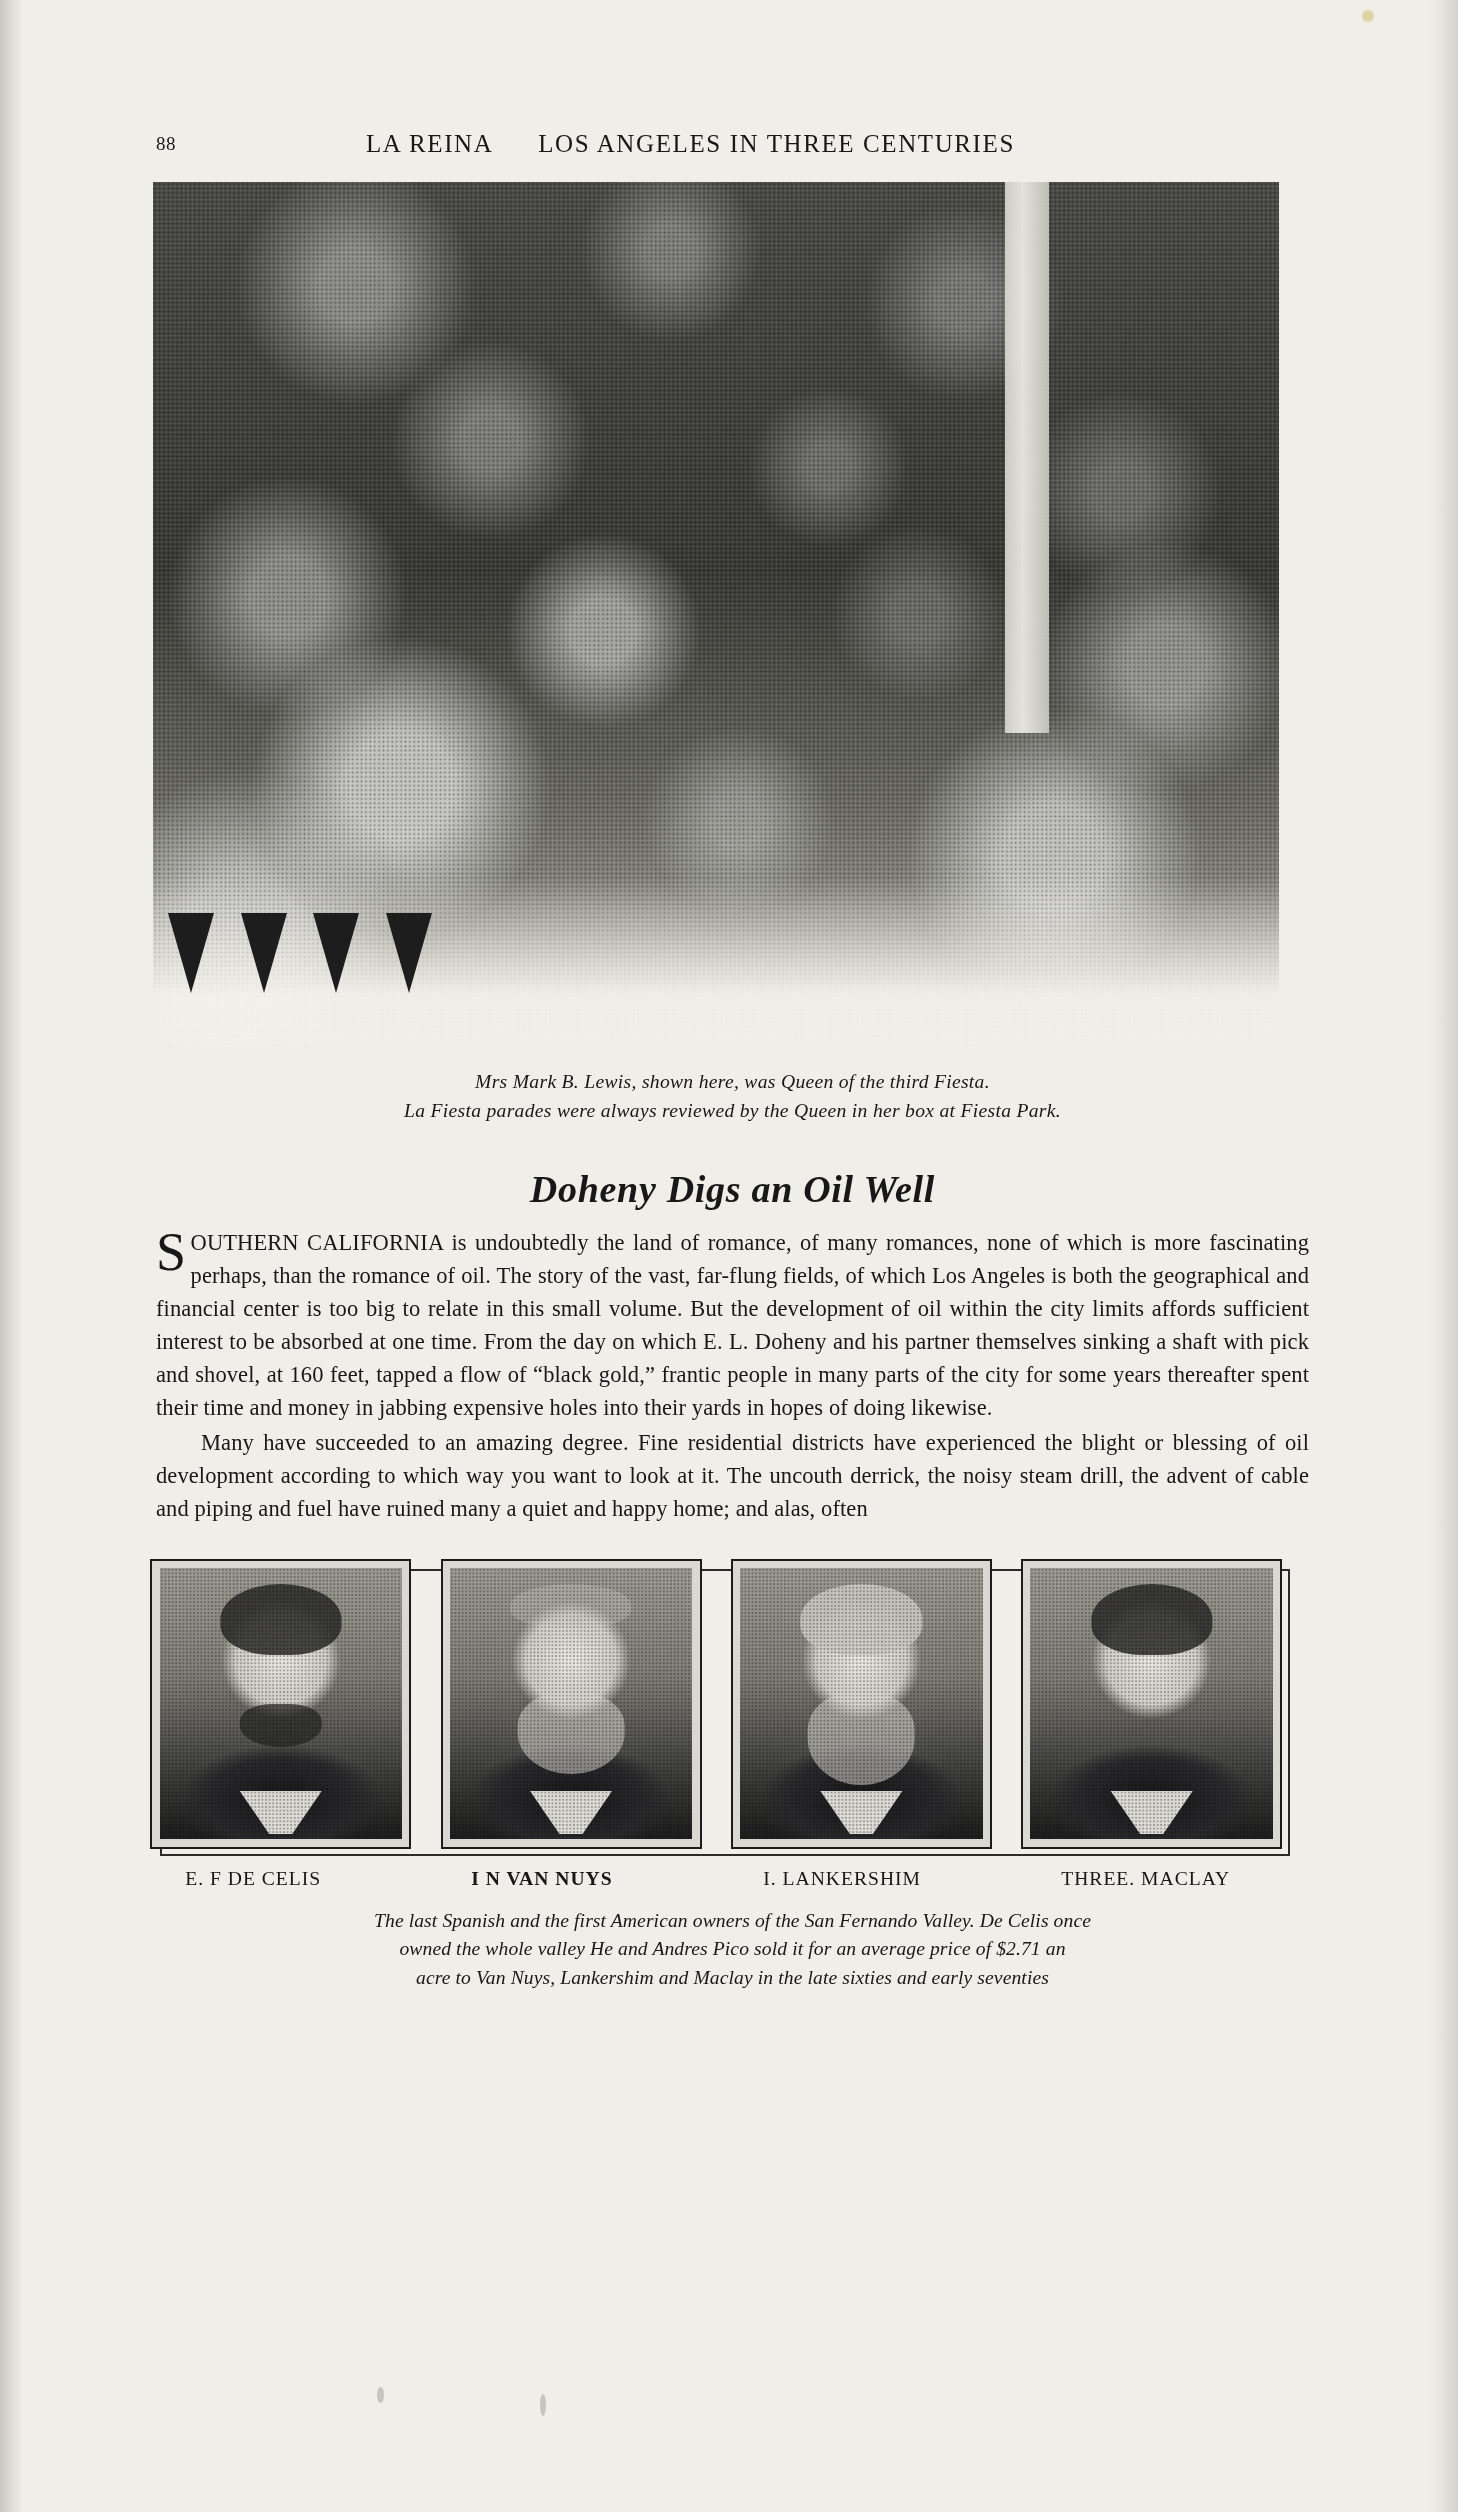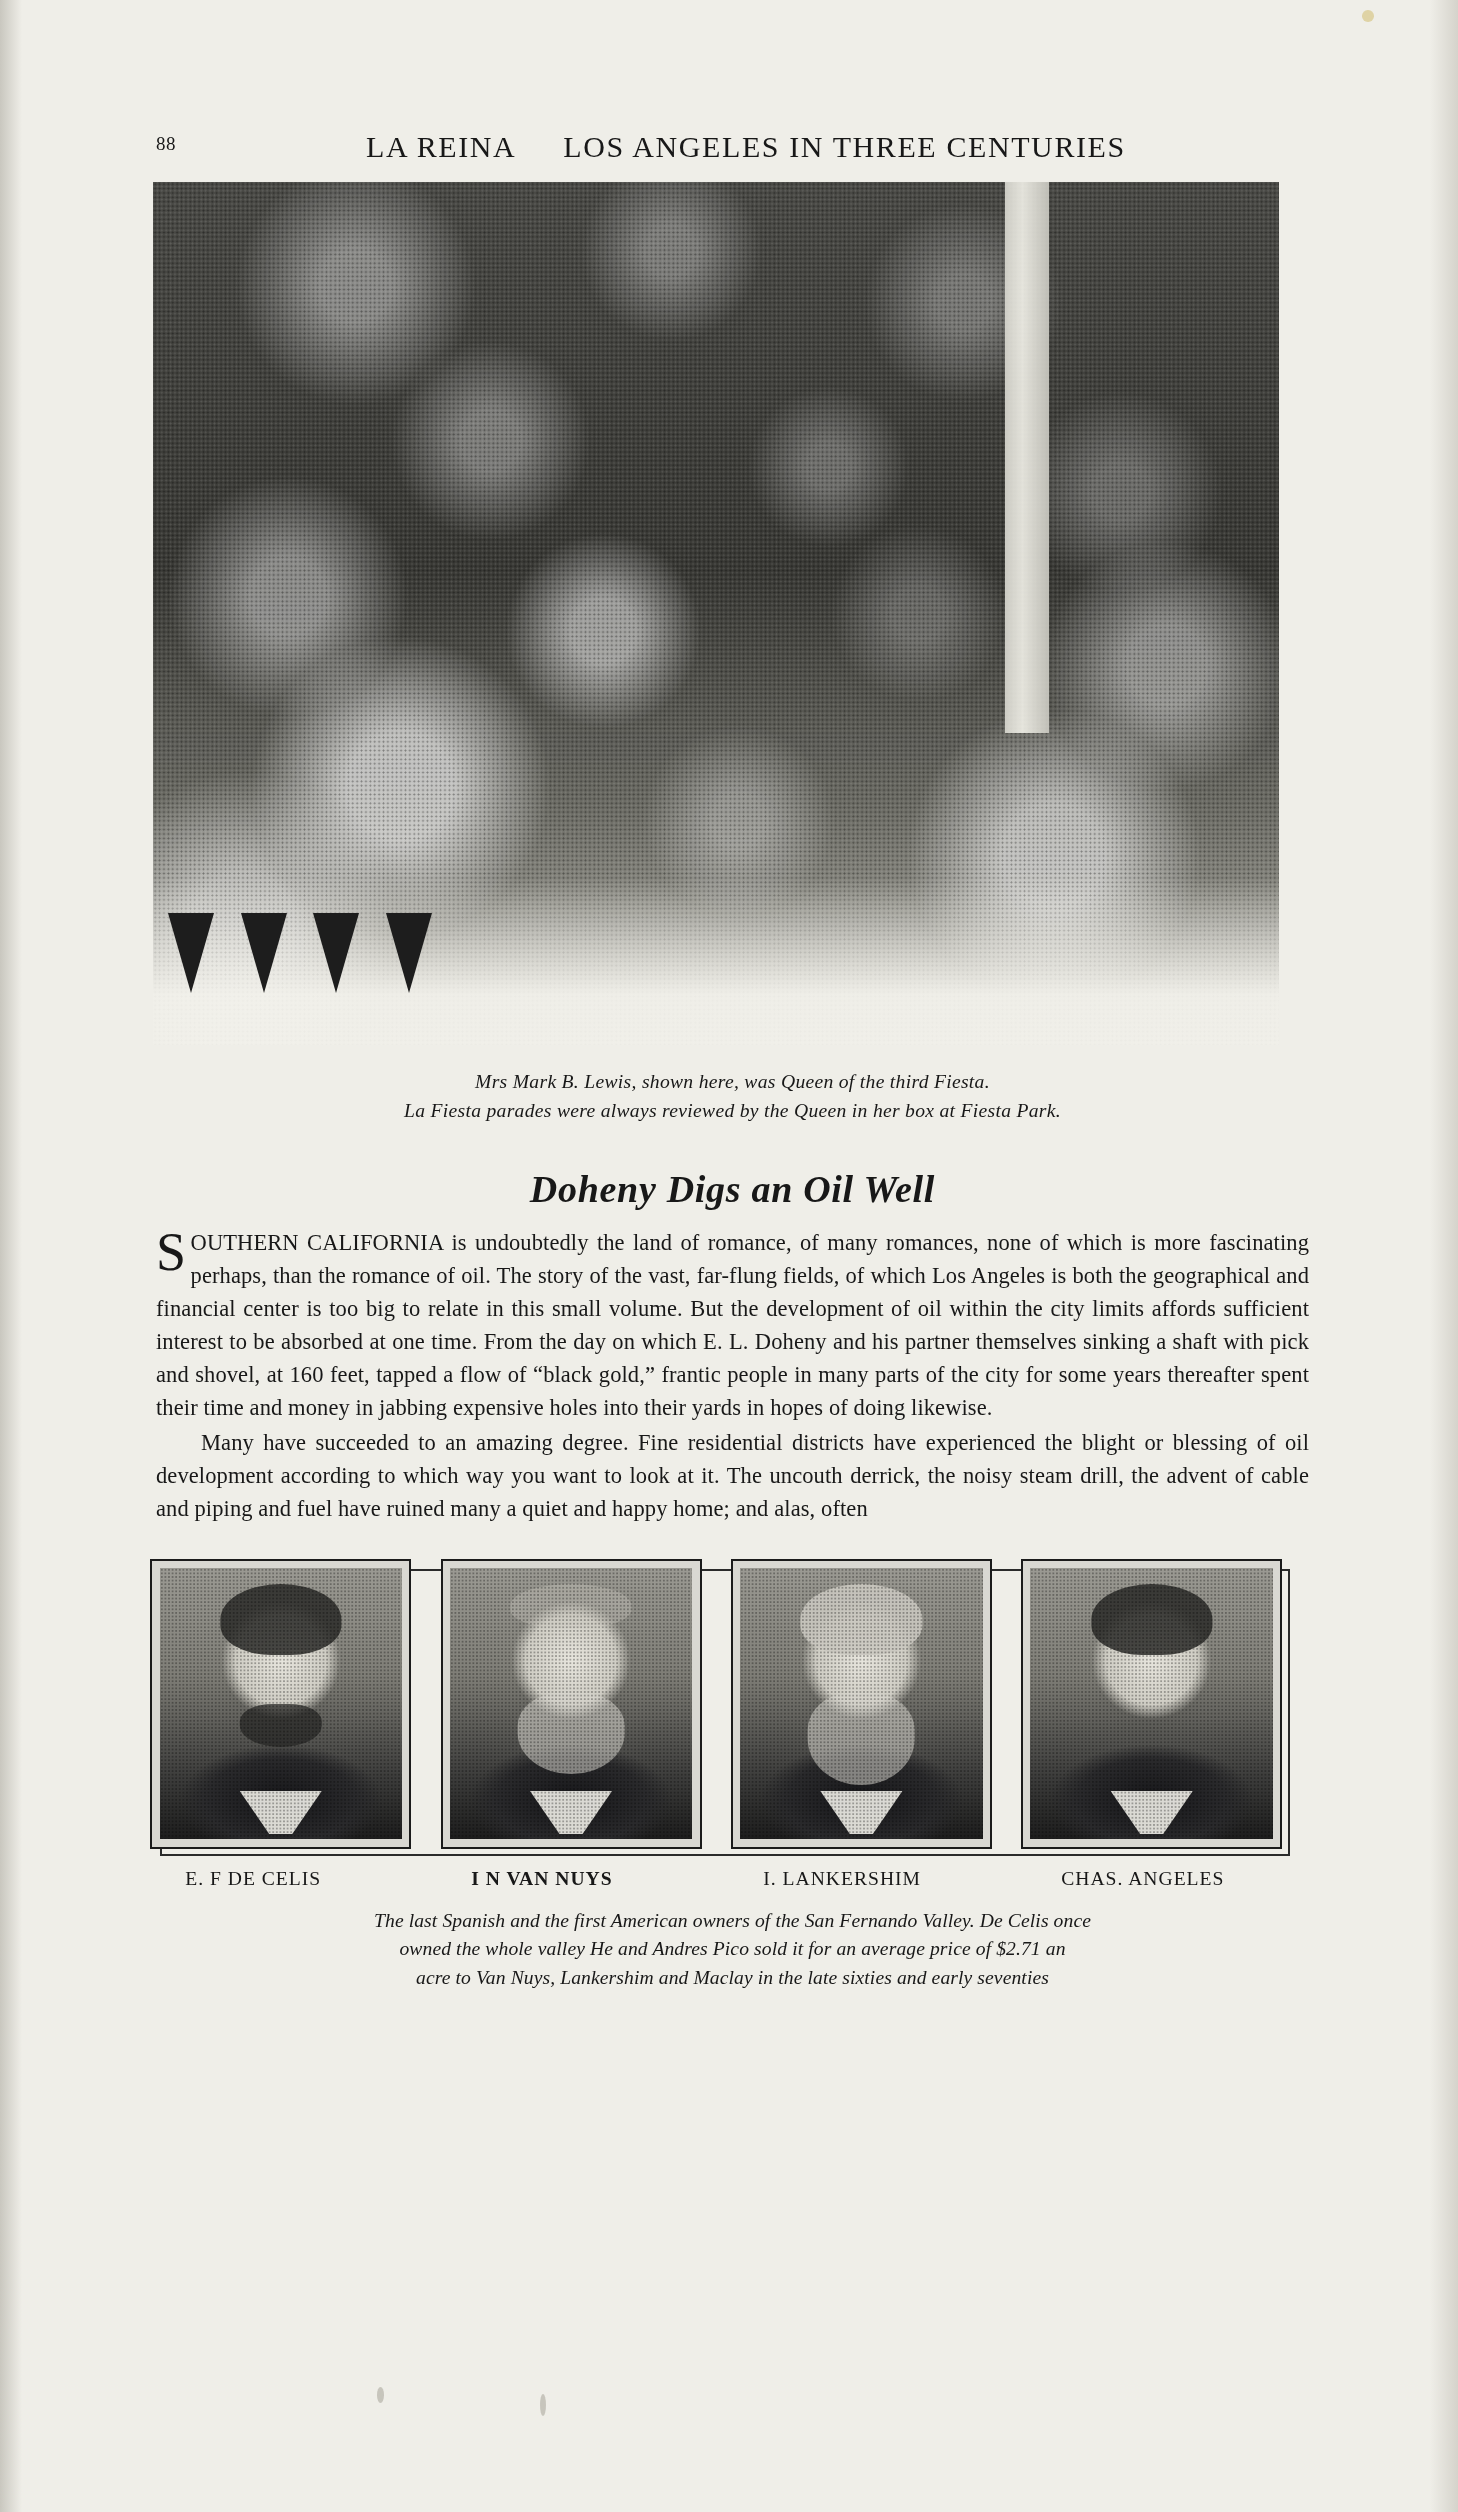--- a/index.html
+++ b/index.html
@@ -51,21 +51,21 @@
     position: absolute;
     left: 0;
     top: 10.2px;
     font-size: 19px;
     letter-spacing: 0.4px;
   }
   .runhead-title {
     position: absolute;
     left: 210px;
     top: 7.3px;
-    font-size: 30px;
+    font-size: 25px;
     letter-spacing: 1.6px;
   }
   .runhead-title .sep {
     display: inline-block;
     width: 30.5px;
   }
 
   
   .photo-top {
     position: relative;
@@ -388,21 +388,21 @@
           <div class="collar"></div>
           <div class="face-dots"></div>
         </div>
       </div>
     </div>
 
     <div class="portrait-names">
       <div class="pname" style="left:35px;">E. F  DE CELIS</div>
       <div class="pname" style="left:321px;font-weight:bold;">I N  VAN NUYS</div>
       <div class="pname" style="left:613px;">I. LANKERSHIM</div>
-      <div class="pname" style="left:911px;">CHAS. ANGELES</div>
+      <div class="pname" style="left:911px;">THREE. MACLAY</div>
     </div>
 
     <div class="caption-bottom">
       <div>The last Spanish and the first American owners of the San Fernando Valley.  De Celis once</div>
       <div>owned the whole valley  He and Andres Pico sold it for an average price of $2.71 an</div>
       <div>acre to Van Nuys, Lankershim and Maclay in the late sixties and early seventies</div>
     </div>
 
   </div>
 </div>

